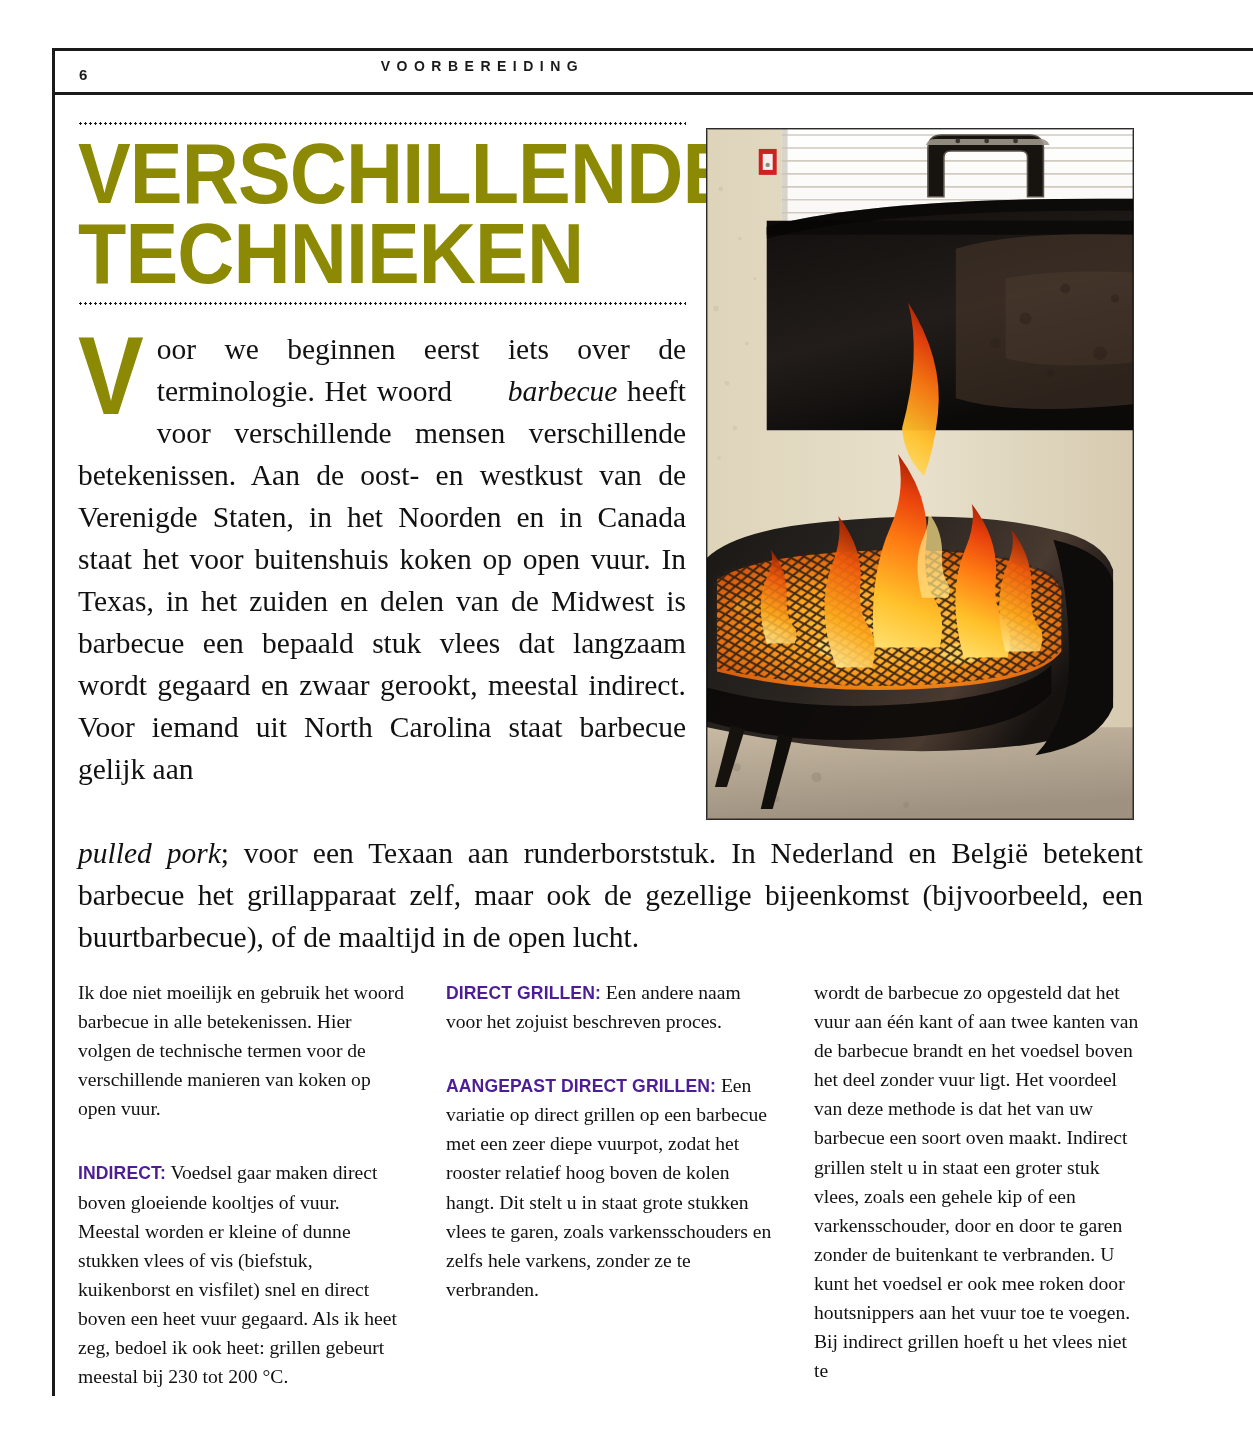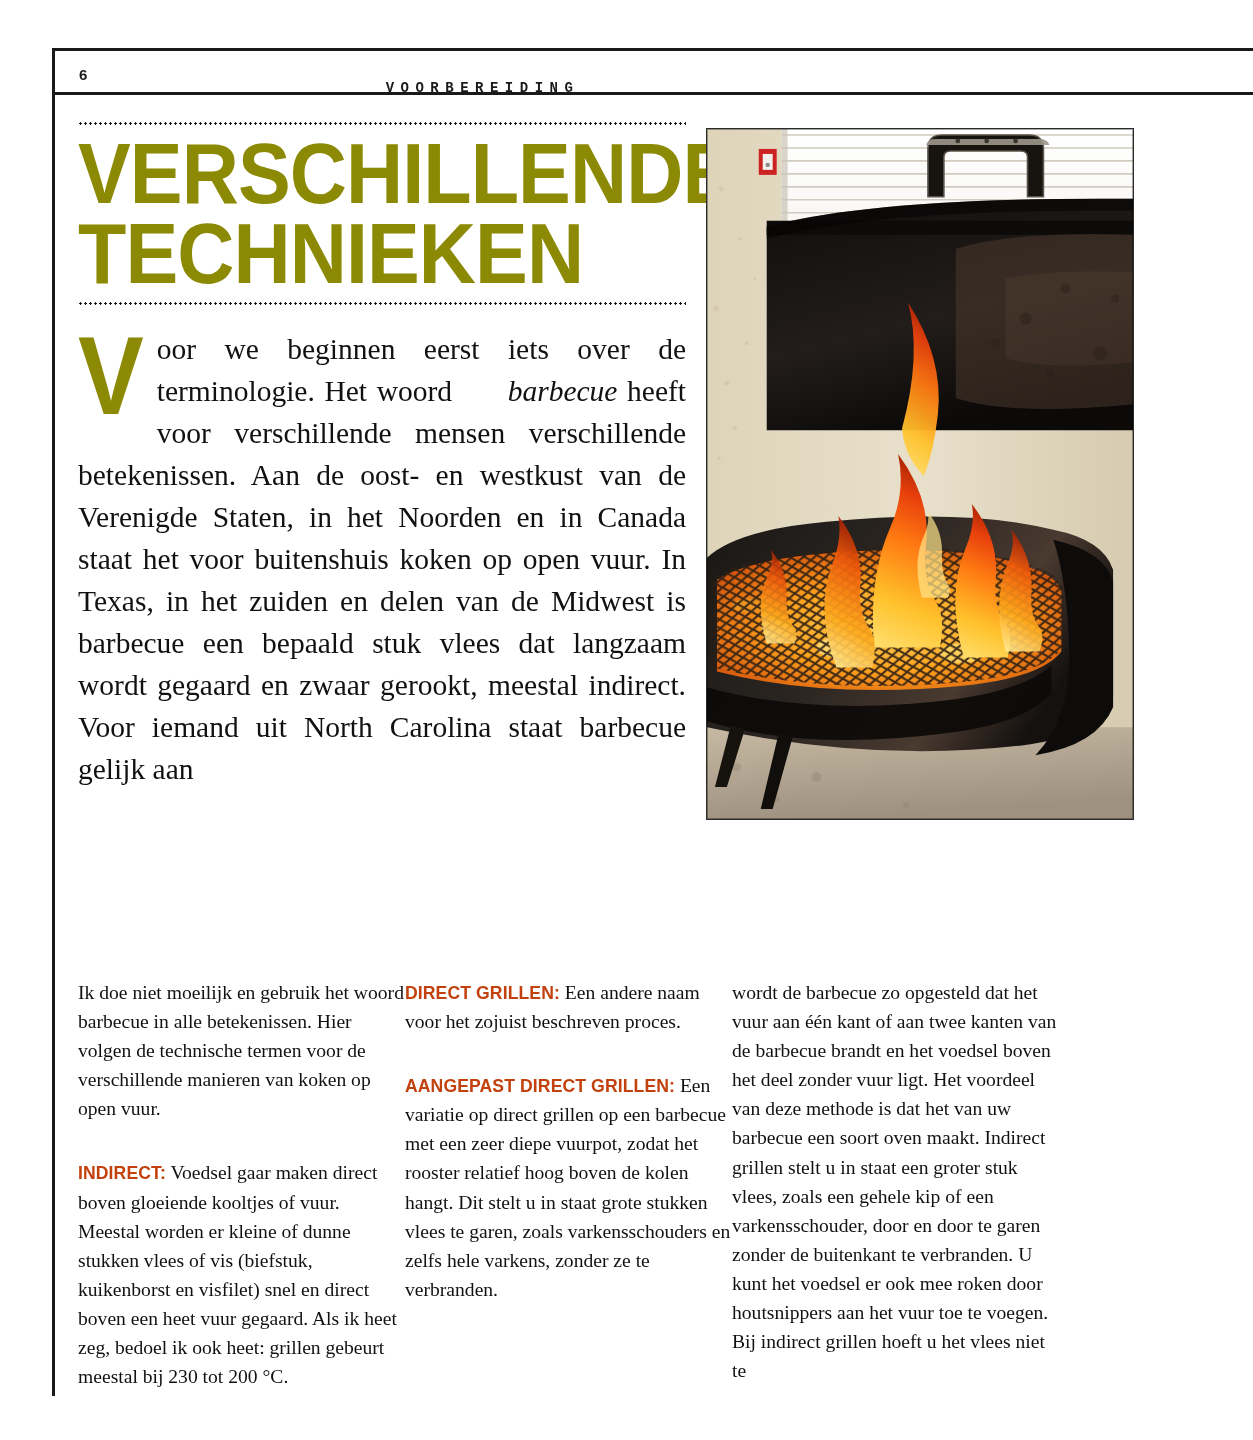--- a/index.html
+++ b/index.html
@@ -50,24 +50,24 @@
     font-family: "Liberation Sans", "DejaVu Sans", sans-serif;
     font-weight: bold;
     font-size: 15px;
     letter-spacing: 0.5px;
     color: #1a1a1a;
   }
   .runhead-title {
     position: absolute;
     left: 0;
     right: 0;
-    top: 29px;
+    top: 7px;
     text-align: center;
     padding-right: 340px;
-    font-family: Liberation Mono, monospace;
+    font-family: Liberation Sans, sans-serif;
     font-weight: bold;
     font-size: 14px;
     letter-spacing: 6.5px;
     color: #1a1a1a;
   }
 
   
   .headline-block {
     position: absolute;
     left: 78px;
@@ -146,36 +146,37 @@
   .intro-wide em { font-style: italic; }
 
   
   .cols {
     position: absolute;
     left: 78px;
     top: 978px;
     width: 1065px;
     height: 420px;
     display: flex;
+    gap: 41px;
   }
   .col {
     width: 327px;
     font-size: 19.6px;
     line-height: 1.485;
     text-align: left;
     hyphens: manual;
   }
   .col p { margin: 0; }
   .col p + p { margin-top: 35px; }
   .term {
     font-family: "Liberation Sans", "DejaVu Sans", sans-serif;
     font-weight: bold;
     font-size: 17.6px;
     letter-spacing: 0.1px;
-    color: #c2410c;
+    color: #4c1d95;
   }
 </style>
 </head>
 <body>
 
 <div class="page">
 
   <div class="gutter-rule"></div>
 
   <div class="runhead">
@@ -352,20 +353,23 @@
       <path d="M72 606 l-18 76 h12 l20 -72 z" fill="#110f0c"></path>
 
       <rect x="0" y="0" width="428" height="692" fill="none" stroke="#000" stroke-width="2" opacity="0.35"></rect>
     </svg>
   </figure>
 
   <div class="intro">
     <span class="dropcap">V</span><span>oor we beginnen eerst iets over de terminologie. Het woord </span><em>barbecue</em><span> heeft voor verschillende mensen verschillende betekenissen. Aan de oost- en westkust van de Verenigde Staten, in het Noorden en in Canada staat het voor buitenshuis koken op open vuur. In Texas, in het zuiden en delen van de Midwest is barbecue een bepaald stuk vlees dat langzaam wordt gegaard en zwaar gerookt, meestal indirect. Voor iemand uit North Carolina staat barbecue gelijk aan</span>
   </div>
 
+  <div class="intro-wide">
+    <em>pulled pork</em><span>; voor een Texaan aan runderborststuk. In Nederland en België betekent barbecue het grillapparaat zelf, maar ook de gezellige bijeenkomst (bijvoorbeeld, een buurtbarbecue), of de maaltijd in de open lucht.</span>
+  </div>
 
   <div class="cols">
 
     <div class="col">
       <p>
         <span>Ik doe niet moeilijk en gebruik het woord barbecue in alle betekenissen. Hier volgen de technische termen voor de verschillende manieren van koken op open vuur.</span>
       </p>
       <p>
         <span class="term">INDIRECT:</span><span> Voedsel gaar maken direct boven gloeiende kooltjes of vuur. Meestal worden er kleine of dunne stukken vlees of vis (biefstuk, kuikenborst en visfilet) snel en direct boven een heet vuur gegaard. Als ik heet zeg, bedoel ik ook heet: grillen gebeurt meestal bij 230 tot 200 °C.</span>
       </p>

